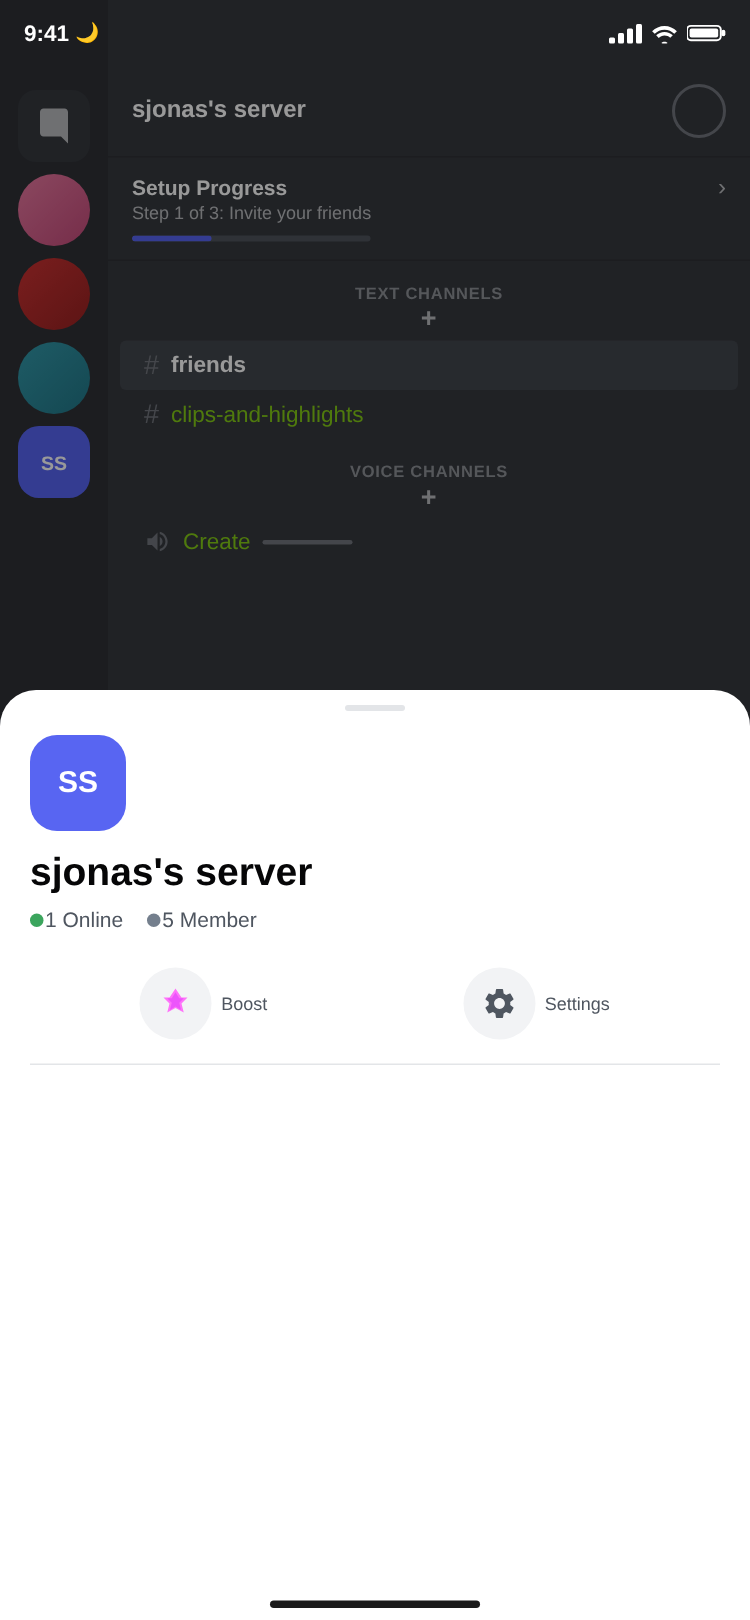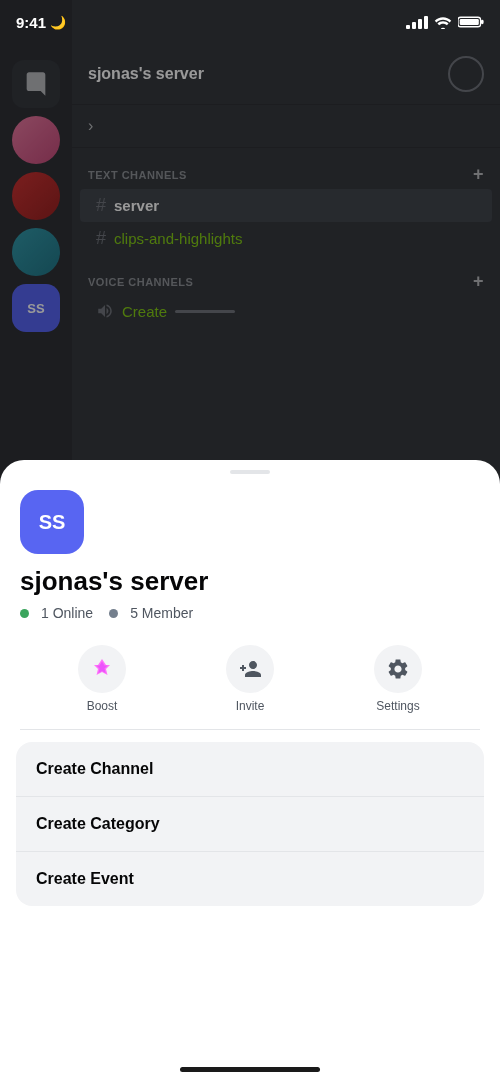--- a/index.html
+++ b/index.html
@@ -145,20 +145,21 @@
     .bg-section-header {
       padding: 16px 16px 4px;
       font-size: 11px;
       font-weight: 700;
       color: #8e9297;
       text-transform: uppercase;
       letter-spacing: 0.5px;
       display: flex;
       align-items: center;
       justify-content: space-between;
+      flex-direction: column;
     }
     .bg-channel-item {
       padding: 6px 8px 6px 16px;
       display: flex;
       align-items: center;
       gap: 8px;
       border-radius: 4px;
       margin: 0 8px;
     }
     .bg-channel-item.active {
@@ -241,21 +242,21 @@
     }
     .server-stats {
       display: flex;
       align-items: center;
       gap: 16px;
       margin-bottom: 20px;
     }
     .stat-item {
       display: flex;
       align-items: center;
-      gap: 12px;
+      gap: 1px;
       font-size: 14px;
       color: #4f5660;
     }
     .dot {
       width: 9px;
       height: 9px;
       border-radius: 50%;
     }
     .dot-green { background: #3ba55d; }
     .dot-gray { background: #747f8d; }
@@ -264,21 +265,20 @@
     .action-buttons {
       display: flex;
       align-items: flex-start;
       justify-content: space-around;
       padding: 4px 8px 16px;
       border-bottom: 1px solid #e3e5e8;
       margin: 0 20px;
     }
     .action-btn {
       display: flex;
-      flex-direction: column;
       align-items: center;
       gap: 6px;
       cursor: pointer;
       min-width: 64px;
     }
     .action-icon-wrap {
       width: 48px;
       height: 48px;
       background: #f2f3f5;
       border-radius: 50%;
@@ -324,21 +324,21 @@
       height: 5px;
       background: #1a1a1a;
       border-radius: 3px;
       z-index: 30;
     }
   </style>
 </head>
 <body>
 
 <div class="status-bar">
-  <div style="display:flex;align-items:center;gap:4px;">
+  <div style="display:flex;gap:4px;">
     <span class="status-time">9:41</span>
     <span style="font-size:13px;">🌙</span>
   </div>
   <div class="status-icons">
     <div class="signal-bars">
       <div class="signal-bar" style="height:4px;"></div>
       <div class="signal-bar" style="height:7px;"></div>
       <div class="signal-bar" style="height:10px;"></div>
       <div class="signal-bar" style="height:13px;"></div>
     </div>
@@ -369,31 +369,38 @@
 
   <div class="bg-main">
 
     <div class="bg-server-header">
       <span class="bg-server-name">sjonas's server</span>
       <div class="server-circle"></div>
     </div>
 
     <div class="bg-setup">
       <div style="display:flex;align-items:flex-start;justify-content:space-between;">
+        <div>
+          <div class="setup-title">Setup Progress</div>
+          <div class="setup-step">Step 1 of 3: Invite your friends</div>
+          <div class="setup-progress-bar">
+            <div class="setup-progress-fill"></div>
+          </div>
+        </div>
         <span class="setup-chevron">›</span>
       </div>
     </div>
 
     <div class="bg-section-header">
       <span>TEXT CHANNELS</span>
       <span class="plus-btn">+</span>
     </div>
     <div class="bg-channel-item active">
       <span class="channel-hash">#</span>
-      <span class="bg-channel-name">server</span>
+      <span class="bg-channel-name">friends</span>
     </div>
     <div class="bg-channel-item">
       <span class="channel-hash">#</span>
       <span class="bg-channel-name">clips-and-highlights</span>
     </div>
 
     <div class="bg-section-header">
       <span>VOICE CHANNELS</span>
       <span class="plus-btn">+</span>
     </div>
@@ -432,49 +439,30 @@
     <div class="action-btn">
       <div class="action-icon-wrap">
         <svg width="24" height="24" viewBox="0 0 24 24">
           <path d="M12 2L8 8H4l4 4-1.5 6L12 15l5.5 3L16 12l4-4h-4L12 2z" fill="#ff73fa"></path>
           <path d="M12 4.5L9.5 8.5H6.5l3 3-1.2 4.8L12 14l3.7 2.3-1.2-4.8 3-3h-3L12 4.5z" fill="#e040fb" opacity="0.6"></path>
         </svg>
       </div>
       <span class="action-label">Boost</span>
     </div>
 
-    <div class="action-btn">
-      <div class="action-icon-wrap">
-        <svg width="24" height="24" viewBox="0 0 24 24" fill="#4f5660">
-          <path d="M15 12c2.21 0 4-1.79 4-4s-1.79-4-4-4-4 1.79-4 4 1.79 4 4 4zm-9-2V8H4v2H2v2h2v2h2v-2h2v-2H6zm9 4c-2.67 0-8 1.34-8 4v2h16v-2c0-2.66-5.33-4-8-4z"></path>
-        </svg>
-      </div>
-      <span class="action-label">Invite</span>
-    </div>
 
 
     <div class="action-btn">
       <div class="action-icon-wrap">
         <svg width="24" height="24" viewBox="0 0 24 24" fill="#4f5660">
           <path d="M19.14 12.94c.04-.3.06-.61.06-.94 0-.32-.02-.64-.07-.94l2.03-1.58c.18-.14.23-.41.12-.61l-1.92-3.32c-.12-.22-.37-.29-.59-.22l-2.39.96c-.5-.38-1.03-.7-1.62-.94l-.36-2.54c-.04-.24-.24-.41-.48-.41h-3.84c-.24 0-.43.17-.47.41l-.36 2.54c-.59.24-1.13.57-1.62.94l-2.39-.96c-.22-.08-.47 0-.59.22L2.74 8.87c-.12.21-.08.47.12.61l2.03 1.58c-.05.3-.09.63-.09.94s.02.64.07.94l-2.03 1.58c-.18.14-.23.41-.12.61l1.92 3.32c.12.22.37.29.59.22l2.39-.96c.5.38 1.03.7 1.62.94l.36 2.54c.05.24.24.41.48.41h3.84c.24 0 .44-.17.47-.41l.36-2.54c.59-.24 1.13-.56 1.62-.94l2.39.96c.22.08.47 0 .59-.22l1.92-3.32c.12-.22.07-.47-.12-.61l-2.01-1.58zM12 15.6c-1.98 0-3.6-1.62-3.6-3.6s1.62-3.6 3.6-3.6 3.6 1.62 3.6 3.6-1.62 3.6-3.6 3.6z"></path>
         </svg>
       </div>
       <span class="action-label">Settings</span>
     </div>
   </div>
 
-  <div class="menu-section">
-    <div class="menu-item">
-      <span>Create Channel</span>
-    </div>
-    <div class="menu-item">
-      <span>Create Category</span>
-    </div>
-    <div class="menu-item">
-      <span>Create Event</span>
-    </div>
-  </div>
 
 
   <div style="height: 40px;"></div>
 </div>
 
 <div class="home-indicator"></div>
 
 </body></html>

